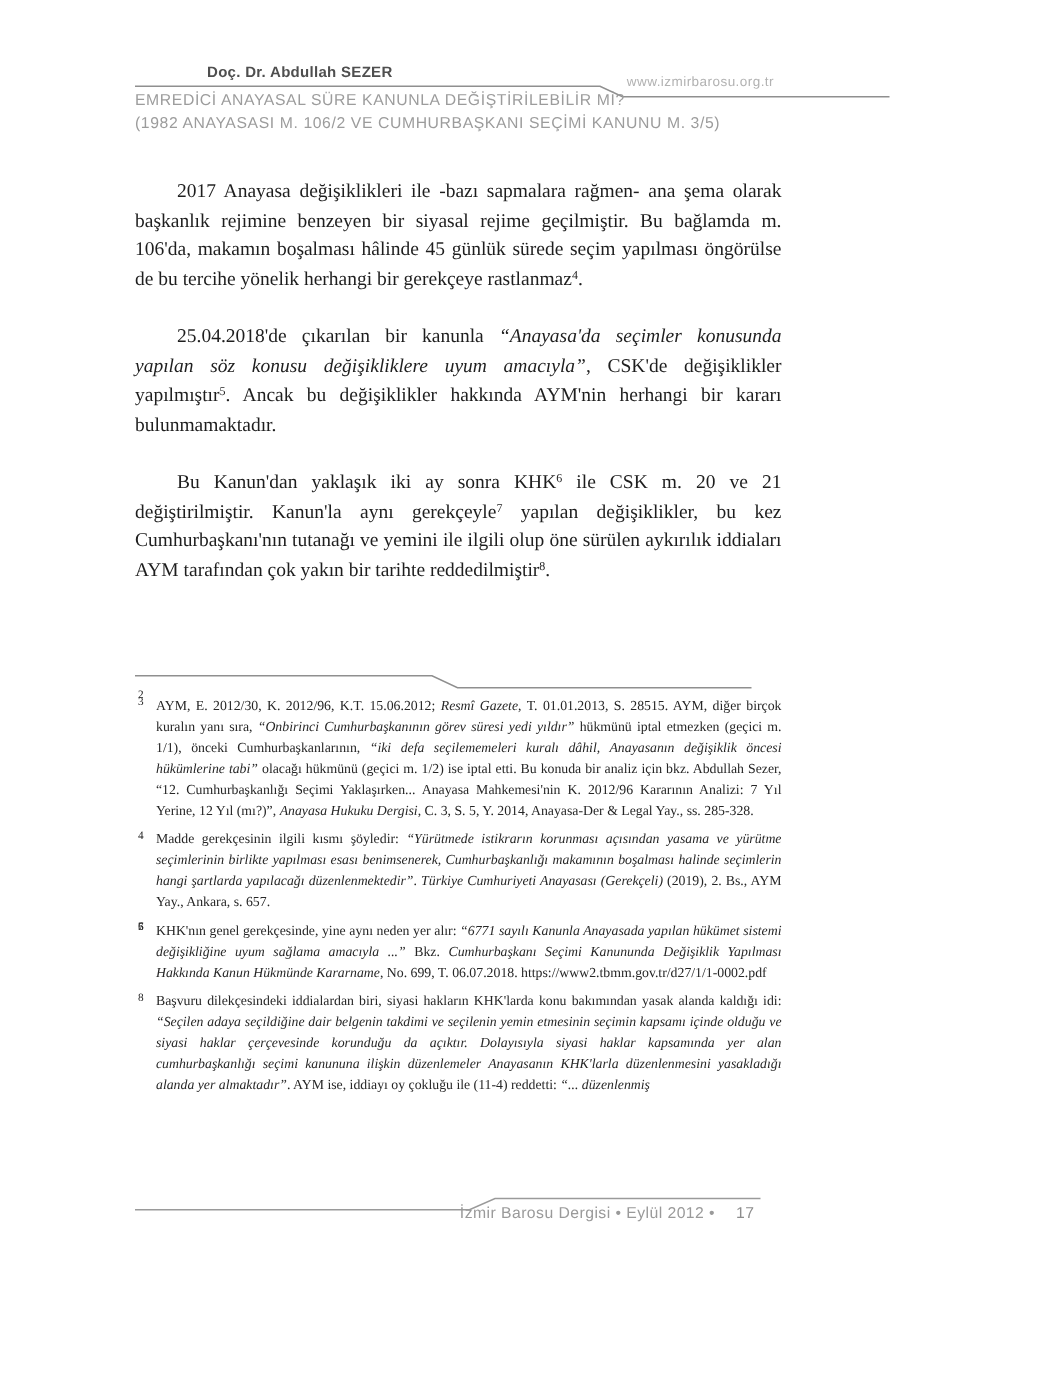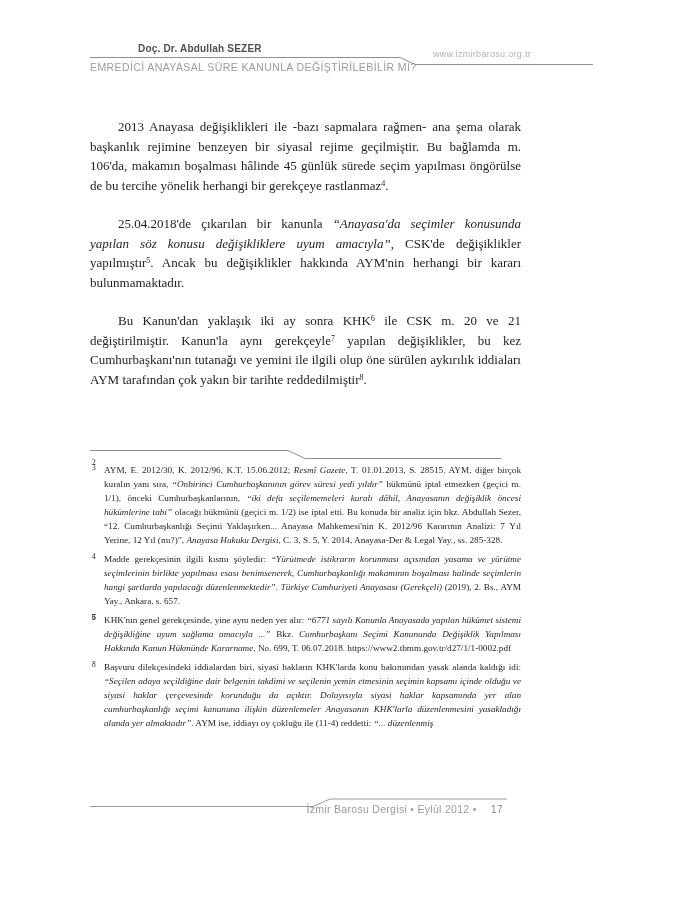--- a/index.html
+++ b/index.html
@@ -9,21 +9,21 @@
   }
   
   .author {
     position:absolute; left:90px; top:43px;
     font-family:"Liberation Sans", sans-serif; font-weight:bold;
     font-size:10px; letter-spacing:.2px; color:#4f4f4f;padding-left:48px;
   }
   .rule { position:absolute; display:block; }
   .header-rule { left:90px; top:52px; }
   .site-url {
-    position:absolute; top:49px; right:169px;
+    position:absolute; top:49px; right:184px;
     font-family:"Liberation Sans", sans-serif;
     font-size:9px; letter-spacing:.3px; color:#b2b2b2;
   }
   .title {
     position:absolute; left:90px;
     font-family:"Liberation Sans", sans-serif;
     color:#9c9c9c; letter-spacing:.4px; font-size:10.5px; white-space:nowrap;
   }
   .t1 { top:61px; }
   .t2 { top:76px; }
@@ -60,23 +60,24 @@
 
   <div class="author">Doç. Dr. Abdullah SEZER</div>
 
   <svg class="rule header-rule" width="510" height="14" viewBox="0 0 510 14">
     <polyline points="0,5.5 310,5.5 325,12.5 503,12.5" fill="none" stroke="#8f8f8f" stroke-width="1"></polyline>
   </svg>
 
   <div class="site-url">www.izmirbarosu.org.tr</div>
 
   <div class="title t1">EMREDİCİ ANAYASAL SÜRE KANUNLA DEĞİŞTİRİLEBİLİR Mİ?</div>
+  <div class="title t2">(1982 ANAYASASI M. 106/2 VE CUMHURBAŞKANI SEÇİMİ KANUNU M. 3/5)</div>
 
   <div class="bodytext">
-    <p class="para"><span>2013 Anayasa değişiklikleri ile -bazı sapmalara rağmen- ana şema olarak başkanlık rejimine benzeyen bir siyasal rejime geçilmiştir. Bu bağlamda m. 106'da, makamın boşalması hâlinde 45 günlük sürede seçim yapılması öngörülse de bu tercihe yönelik herhangi bir gerekçeye rastlanmaz</span><span class="run-sup">4</span><span>.</span></p>
+    <p class="para"><span>2017 Anayasa değişiklikleri ile -bazı sapmalara rağmen- ana şema olarak başkanlık rejimine benzeyen bir siyasal rejime geçilmiştir. Bu bağlamda m. 106'da, makamın boşalması hâlinde 45 günlük sürede seçim yapılması öngörülse de bu tercihe yönelik herhangi bir gerekçeye rastlanmaz</span><span class="run-sup">4</span><span>.</span></p>
     <p class="para"><span>25.04.2018'de çıkarılan bir kanunla </span><span class="run-i">“Anayasa'da seçimler konusunda yapılan söz konusu değişikliklere uyum amacıyla”</span><span>, CSK'de değişiklikler yapılmıştır</span><span class="run-sup">5</span><span>. Ancak bu değişiklikler hakkında AYM'nin herhangi bir kararı bulunmamaktadır.</span></p>
     <p class="para"><span>Bu Kanun'dan yaklaşık iki ay sonra KHK</span><span class="run-sup">6</span><span> ile CSK m. 20 ve 21 değiştirilmiştir. Kanun'la aynı gerekçeyle</span><span class="run-sup">7</span><span> yapılan değişiklikler, bu kez Cumhurbaşkanı'nın tutanağı ve yemini ile ilgili olup öne sürülen aykırılık iddiaları AYM tarafından çok yakın bir tarihte reddedilmiştir</span><span class="run-sup">8</span><span>.</span></p>
   </div>
 
   <svg class="rule footnote-rule" width="431" height="14" viewBox="0 0 431 14">
     <polyline points="0,4.5 198,4.5 215,12.5 411,12.5" fill="none" stroke="#8f8f8f" stroke-width="1"></polyline>
   </svg>
 
   <div class="footnotes">
     <div class="fn">

